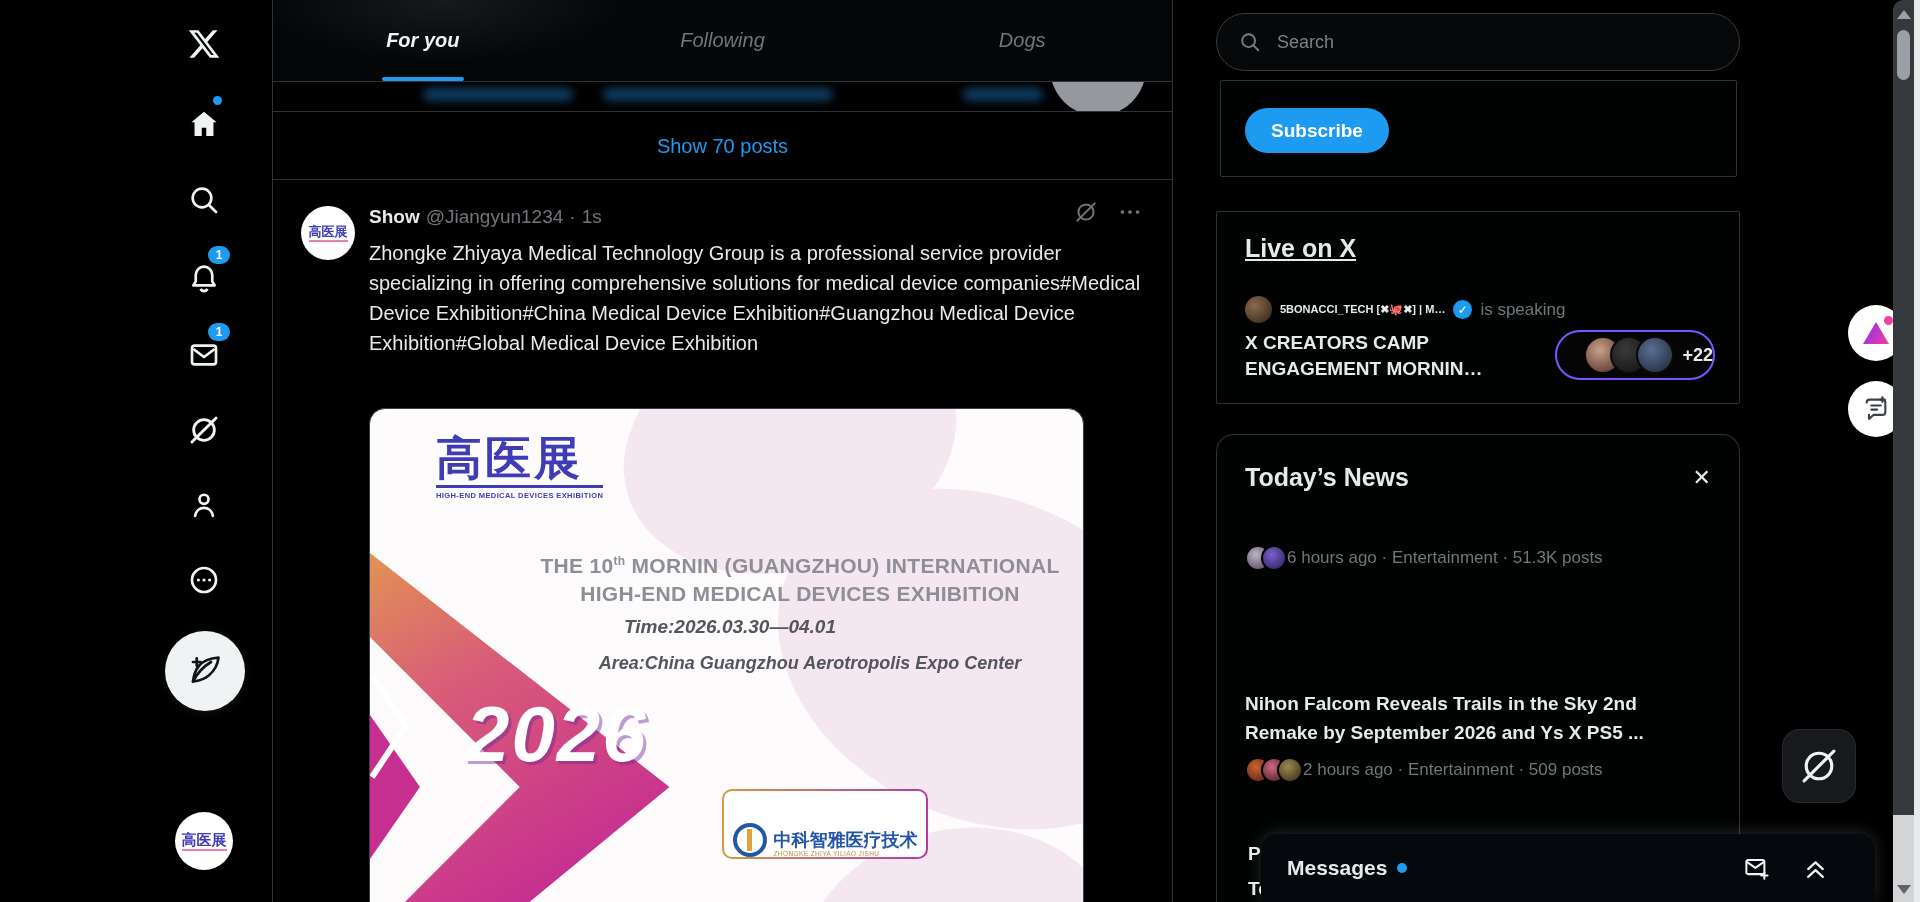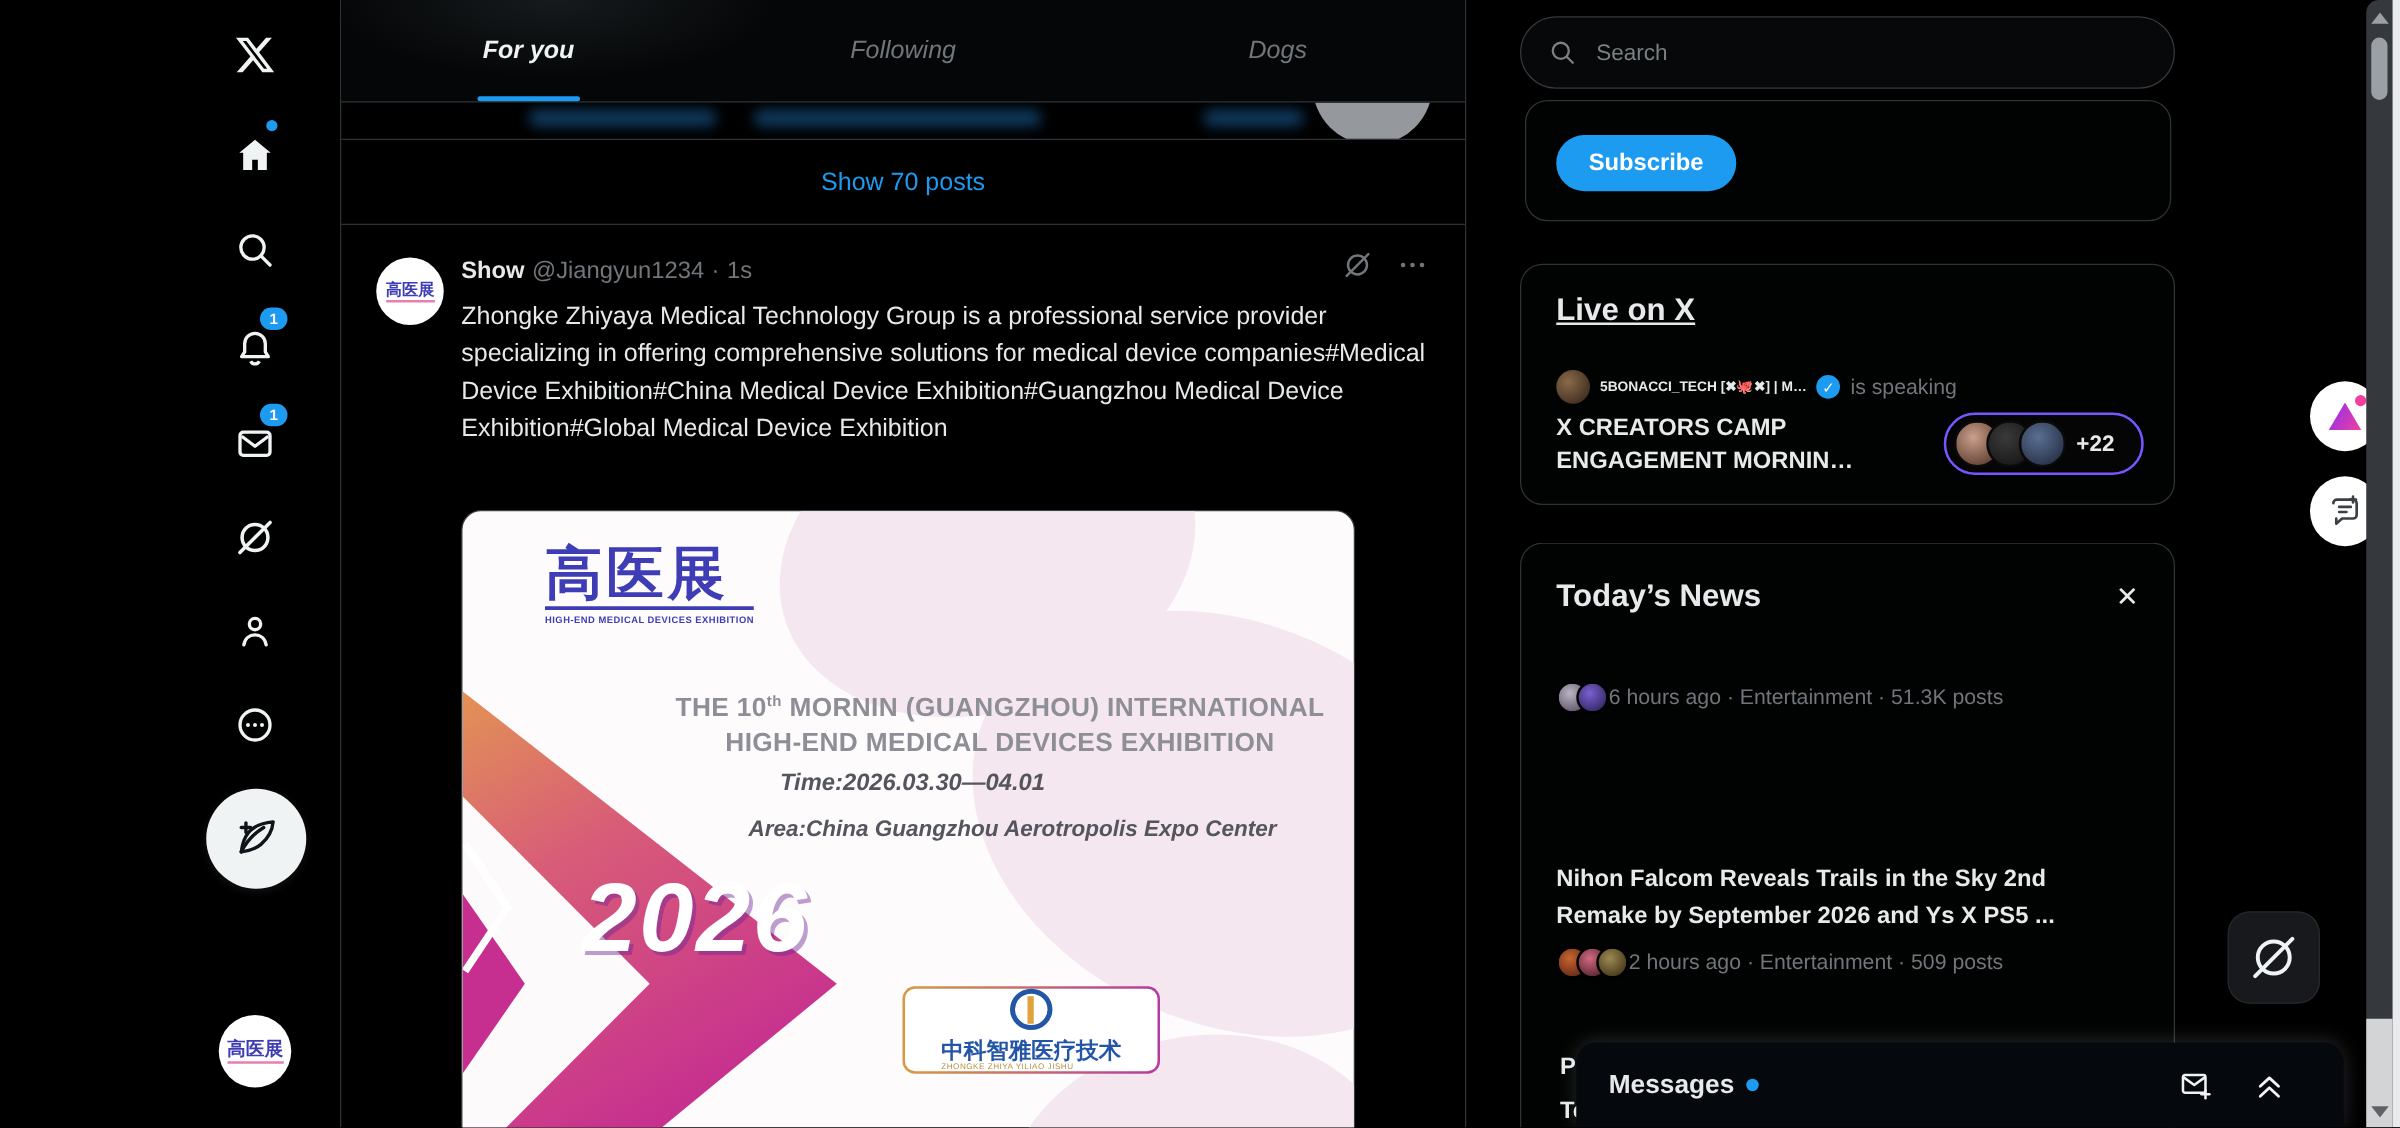--- a/index.html
+++ b/index.html
@@ -55,43 +55,43 @@
   .p-logo-en{font-size:7.5px;font-weight:bold;letter-spacing:.4px;border-top:3px solid #3f3db5;padding-top:3px;margin-top:2px;}
   .p-title{position:absolute;left:150px;top:138px;width:560px;text-align:center;color:#8e8e96;font-weight:bold;
            font-size:21px;line-height:28px;letter-spacing:.3px;}
   .p-time{position:absolute;left:150px;top:207px;width:420px;text-align:center;font-style:italic;color:#55555d;font-size:19px;font-weight:bold;}
   .p-area{position:absolute;left:170px;top:244px;width:540px;text-align:center;font-style:italic;color:#55555d;font-size:18px;font-weight:bold;}
   .p-year{position:absolute;left:96px;top:280px;color:#fff;font-size:78px;font-weight:bold;font-style:italic;letter-spacing:2px;
           text-shadow:3px 3px 0 rgba(110,40,150,.45);}
   .p-brand{position:absolute;left:282px;top:320px;color:#3a3a40;font-size:21px;font-style:italic;font-weight:bold;}
   .p-box{position:absolute;left:352px;top:380px;width:206px;height:70px;border-radius:10px;padding:2px;box-sizing:border-box;
          background:linear-gradient(90deg,#d79a3f,#b43ba0);}
-  .p-box-in{width:100%;height:100%;background:#fff;border-radius:8px;display:flex;align-items:center;justify-content:center;gap:7px;flex-direction:column;}
+  .p-box-in{width:100%;height:100%;background:#fff;border-radius:8px;display:flex;align-items:flex-end;justify-content:center;gap:7px;}
   .p-emblem{width:34px;height:34px;border-radius:50%;border:4px solid #2456a8;box-sizing:border-box;position:relative;}
   .p-emblem:before{content:"";position:absolute;left:10px;top:2px;width:5px;height:22px;background:#e0a33c;}
   .p-ex-cn{color:#2456a8;font-weight:bold;font-size:18px;line-height:19px;}
   .p-ex-en{color:#b5913f;font-size:6.5px;letter-spacing:.4px;}
 
   
   .searchbar{position:absolute;left:1216px;top:13px;width:524px;height:58px;border-radius:29px;border:1px solid #37393d;
              background:#060809;display:flex;align-items:center;box-sizing:border-box;padding-left:22px;gap:14px;}
   .searchbar input{background:transparent;border:none;outline:none;color:#a3a3a3;font-size:18px;width:400px;font-family:inherit;}
   .searchbar input::placeholder{color:#7b8084;}
-  .card{position:absolute;border:1px solid #2f3336;border-radius:18px;background:#010202;box-sizing:border-box;}
+  .card{position:absolute;border:1px solid #2f3336;border-radius:2px;background:#010202;box-sizing:border-box;}
   .subscribe-btn{position:absolute;left:24px;top:27px;height:45px;padding:0 26px;border-radius:23px;background:#1d9bf0;border:none;
                  color:#fff;font-weight:bold;font-size:19px;cursor:pointer;font-family:inherit;}
   .card-title{font-size:25px;font-weight:bold;color:#e7e9ea;}
   .live-host-row{position:absolute;left:28px;top:84px;display:flex;align-items:center;gap:8px;width:470px;}
   .h-avatar{width:27px;height:27px;border-radius:50%;background:radial-gradient(circle at 35% 35%,#8a6a4a,#2e2016);flex:none;}
   .h-name{font-weight:bold;font-size:11px;white-space:nowrap;overflow:hidden;max-width:250px;}
   .verify{width:19px;height:19px;border-radius:50%;background:#1d9bf0;color:#fff;font-size:12px;display:flex;align-items:center;justify-content:center;flex:none;}
   .h-status{color:#71767b;font-size:17px;white-space:nowrap;}
   .live-show{position:absolute;left:28px;top:118px;width:300px;font-weight:bold;font-size:19px;line-height:26px;}
   .live-pill{position:absolute;left:338px;top:118px;width:160px;height:50px;border:2px solid #7856ff;border-radius:26px;
-             display:flex;align-items:center;padding-left:6px;box-sizing:border-box;background:#050505;}
+             display:flex;align-items:center;padding-left:6px;box-sizing:border-box;background:#050505;justify-content:flex-end;}
   .pillav{width:38px;height:38px;border-radius:50%;border:2px solid #0a0a0a;box-sizing:border-box;margin-right:-12px;}
   .pill-count{margin-left:20px;font-weight:bold;font-size:18px;}
   .news-head{position:absolute;left:28px;top:28px;width:466px;display:flex;justify-content:space-between;align-items:center;}
   .news-close{color:#e7e9ea;font-size:22px;cursor:pointer;}
   .news-item-title{font-weight:bold;font-size:19px;line-height:29px;width:466px;color:#e7e9ea;cursor:pointer;}
   .news-meta{display:flex;align-items:center;gap:10px;margin-top:10px;color:#71767b;font-size:17px;}
   .navs{display:flex;}
   .navs span{width:26px;height:26px;border-radius:50%;border:2px solid #000;box-sizing:border-box;margin-right:-10px;}
   .frag{position:absolute;left:31px;font-weight:bold;font-size:19px;color:#e7e9ea;}
 

